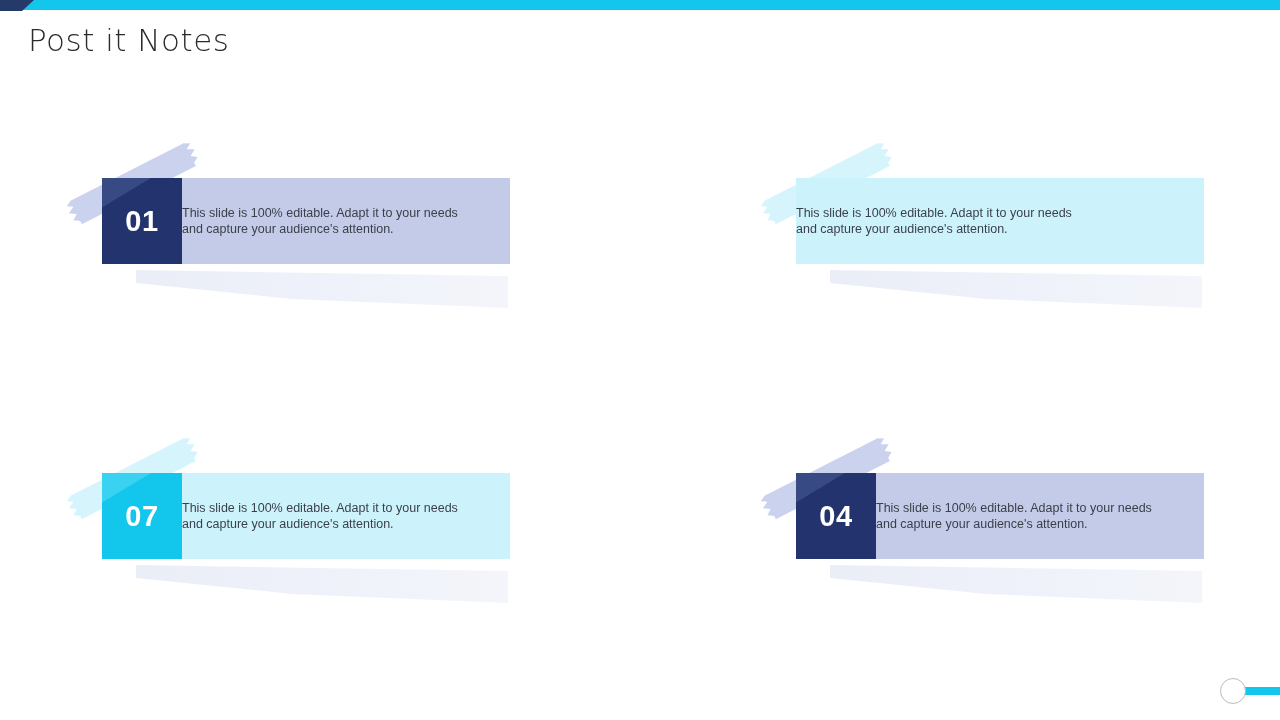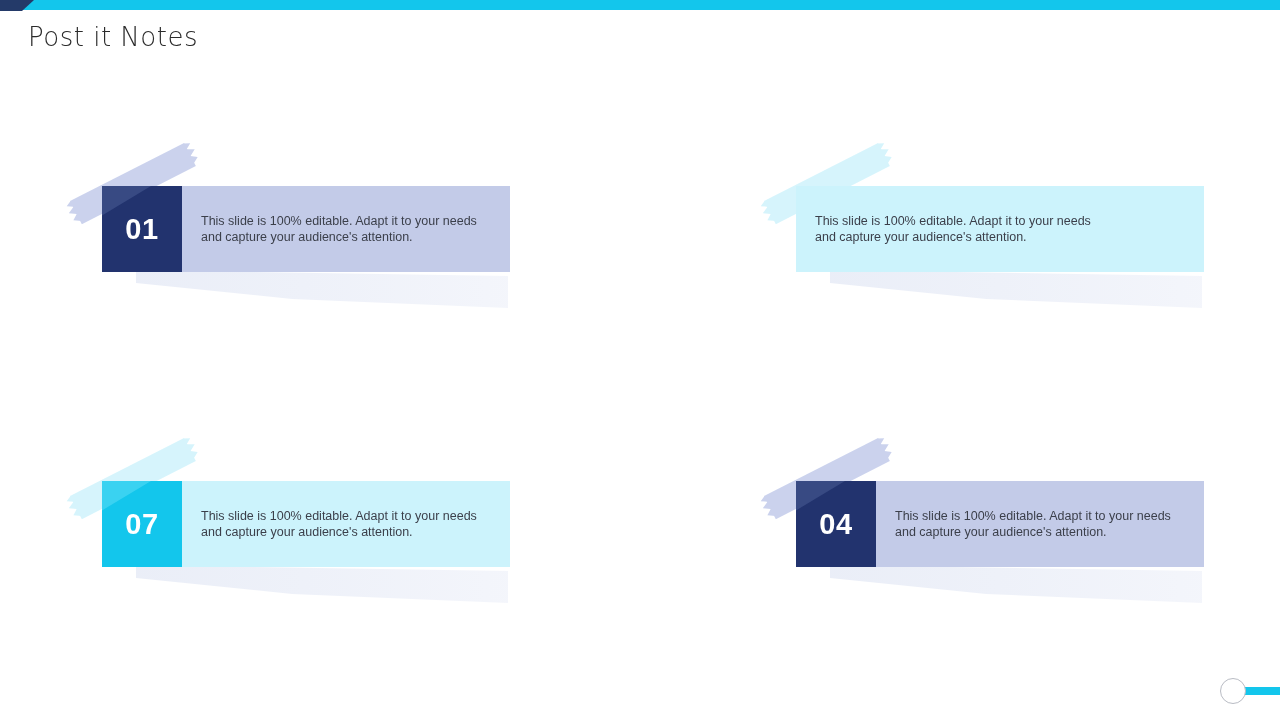--- a/index.html
+++ b/index.html
@@ -36,21 +36,21 @@
     height: 11px;
     background: #243a69;
     clip-path: polygon(0 0, 34px 0, 22px 11px, 0 11px);
   }
 
   
   .page-title {
     position: absolute;
     top: 22px;
     left: 28px;
-    font-size: 26px;
+    font-size: 31px;
     font-weight: 300;
     letter-spacing: 0.5px;
     color: #2b2b2b;
     font-family: "DejaVu Sans", sans-serif;
     white-space: nowrap;
   }
 
   
   .card {
     position: absolute;
@@ -100,21 +100,21 @@
     width: 372px;
     height: 38px;
     background: linear-gradient(90deg, #e9edf7 0%, #eef1f9 55%, #f3f5fb 100%);
     clip-path: polygon(0 0, 100% 16%, 100% 100%, 42% 76%, 0 34%);
     opacity: 0.95;
   }
 
   .card-inner {
     position: absolute;
     left: 24px;
-    top: 24px;
+    top: 16px;
     width: 408px;
     height: 86px;
     display: flex;
   }
   .num-box {
     position: relative;
     width: 80px;
     height: 86px;
     flex: 0 0 80px;
     display: flex;
@@ -138,21 +138,20 @@
     font-size: 29px;
     font-weight: bold;
     letter-spacing: 0.5px;
     font-family: "Liberation Sans", sans-serif;
   }
   .body-box {
     flex: 1 1 auto;
     height: 86px;
     display: flex;
     align-items: center;
-    padding-left: 19px;
     box-sizing: border-box;
   }
   .body-text {
     font-size: 12.5px;
     line-height: 1.28;
     color: #3b3f4a;
     max-width: 280px;
     font-family: "Liberation Sans", sans-serif;
   }
 

